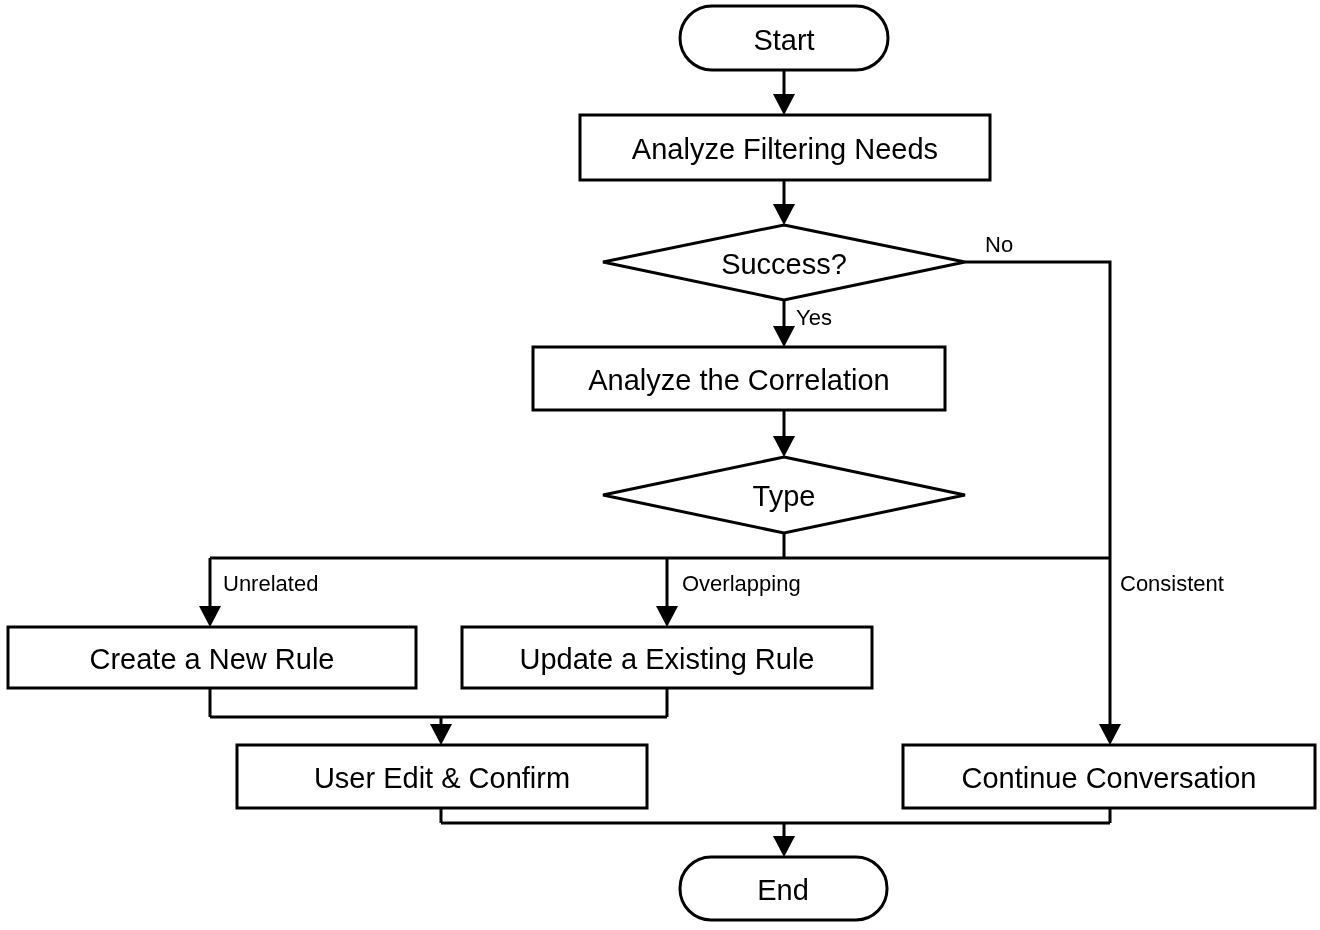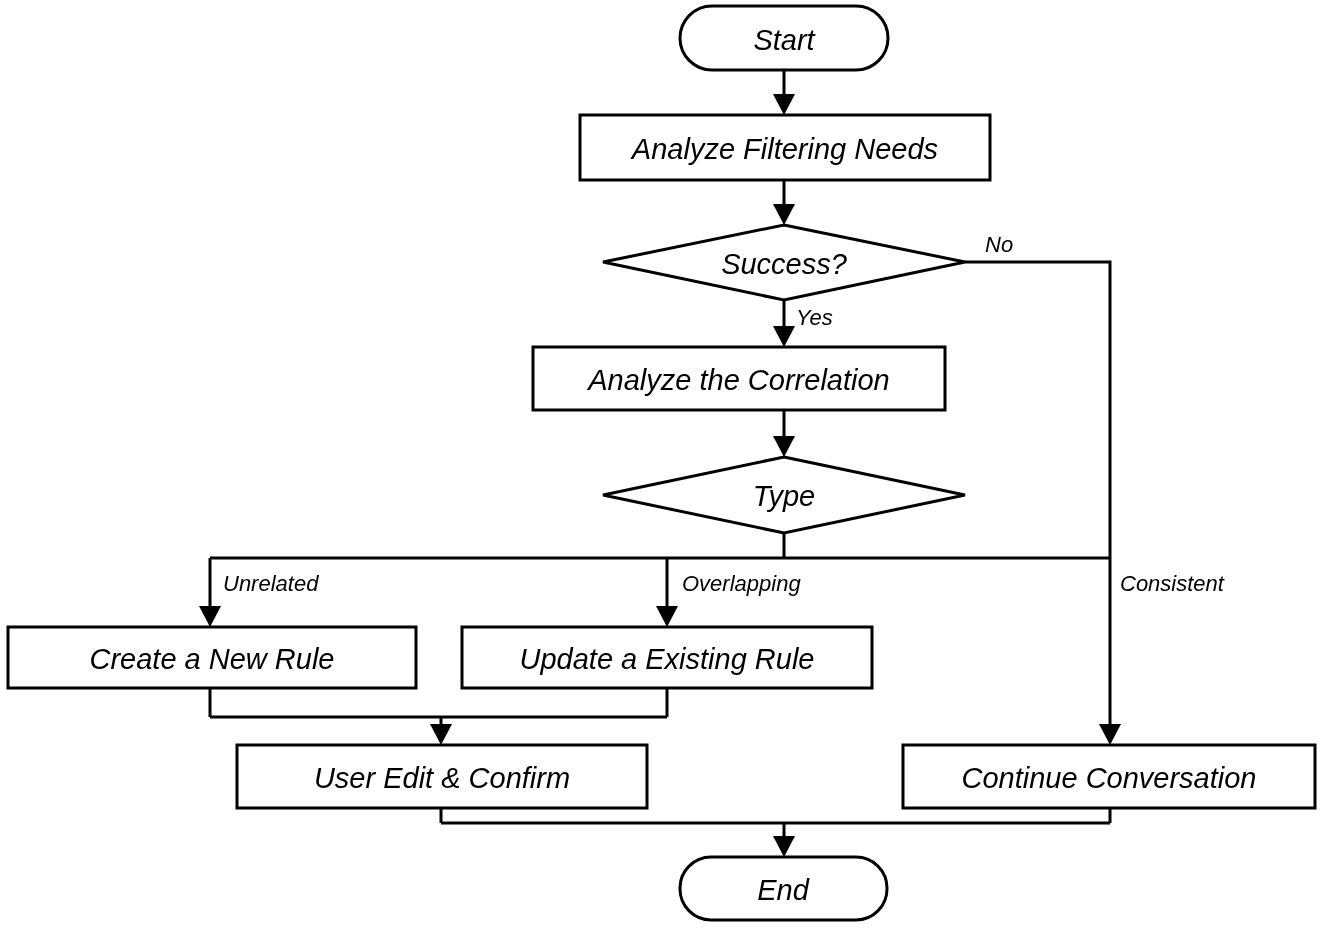--- a/index.html
+++ b/index.html
@@ -6,21 +6,20 @@
     margin: 0;
     padding: 0;
     background: #ffffff;
   }
   .canvas {
     position: relative;
     width: 1320px;
     height: 930px;
     background: #ffffff;
     overflow: hidden;
-    font-style: italic;
   }
   svg {
     display: block;
   }
   .edge {
     stroke: #000000;
     stroke-width: 3;
     fill: none;
   }
   .arrowhead {

